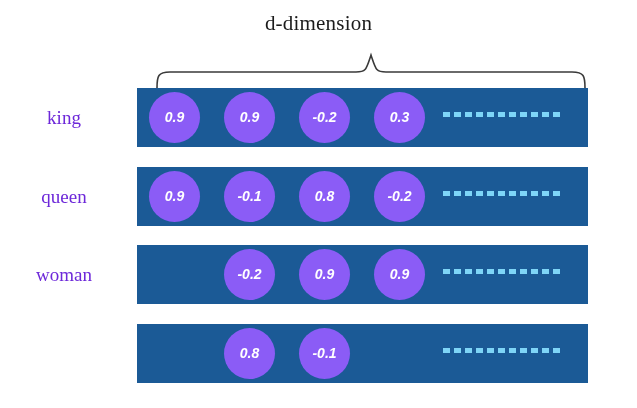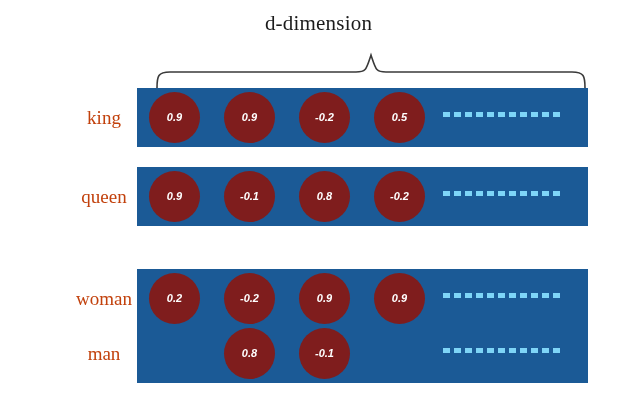--- a/index.html
+++ b/index.html
@@ -58,45 +58,44 @@
   .row-label {
     position: absolute;
     left: 0;
     top: 0;
     width: 128px;
     height: 59px;
     line-height: 59px;
     text-align: center;
     font-family: "Liberation Serif", serif;
     font-size: 19px;
-    color: #c2410c;
+    color: #6d28d9;
     white-space: nowrap;
-    padding-left: 40px;
   }
   .vector-bar {
     position: absolute;
     left: 137px;
     top: 0;
     width: 451px;
     height: 59px;
     background: #1b5a96;
     box-sizing: border-box;
   }
   .cell {
     position: absolute;
     top: 4px;
     width: 51px;
     height: 51px;
     border-radius: 50%;
-    background: #7f1d1d;
+    background: #8b5cf6;
     color: #ffffff;
     font-family: "Liberation Sans", sans-serif;
     font-style: italic;
     font-weight: bold;
-    font-size: 11px;
+    font-size: 14px;
     line-height: 51px;
     text-align: center;
     white-space: nowrap;
   }
   .cell.c0 { left: 12px;  }
   .cell.c1 { left: 87px;  }
   .cell.c2 { left: 162px; }
   .cell.c3 { left: 237px; }
 
   .ellipsis {
@@ -133,21 +132,21 @@
                C 434 22, 435 26, 435 38" fill="none" stroke="#3a3a3a" stroke-width="1.6" stroke-linecap="round"></path>
     </svg>
   </div>
 
   <div class="row" style="top:88px;">
     <div class="row-label">king</div>
     <div class="vector-bar">
       <div class="cell c0">0.9</div>
       <div class="cell c1">0.9</div>
       <div class="cell c2">-0.2</div>
-      <div class="cell c3">0.5</div>
+      <div class="cell c3">0.3</div>
       <div class="ellipsis">
           <i style="left: 0px;"></i>
           <i style="left: 11px;"></i>
           <i style="left: 22px;"></i>
           <i style="left: 33px;"></i>
           <i style="left: 44px;"></i>
           <i style="left: 55px;"></i>
           <i style="left: 66px;"></i>
           <i style="left: 77px;"></i>
           <i style="left: 88px;"></i>
@@ -173,45 +172,43 @@
           <i style="left: 55px;"></i>
           <i style="left: 66px;"></i>
           <i style="left: 77px;"></i>
           <i style="left: 88px;"></i>
           <i style="left: 99px;"></i>
           <i style="left: 110px;"></i>
         </div>
     </div>
   </div>
 
-  <div class="row" style="top:245px;margin-top:24px;">
+  <div class="row" style="top:245px;">
     <div class="row-label">woman</div>
     <div class="vector-bar">
-      <div class="cell c0">0.2</div>
       <div class="cell c1">-0.2</div>
       <div class="cell c2">0.9</div>
       <div class="cell c3">0.9</div>
       <div class="ellipsis">
           <i style="left: 0px;"></i>
           <i style="left: 11px;"></i>
           <i style="left: 22px;"></i>
           <i style="left: 33px;"></i>
           <i style="left: 44px;"></i>
           <i style="left: 55px;"></i>
           <i style="left: 66px;"></i>
           <i style="left: 77px;"></i>
           <i style="left: 88px;"></i>
           <i style="left: 99px;"></i>
           <i style="left: 110px;"></i>
         </div>
     </div>
   </div>
 
   <div class="row" style="top:324px;">
-    <div class="row-label">man</div>
     <div class="vector-bar">
       <div class="cell c1">0.8</div>
       <div class="cell c2">-0.1</div>
       <div class="ellipsis">
           <i style="left: 0px;"></i>
           <i style="left: 11px;"></i>
           <i style="left: 22px;"></i>
           <i style="left: 33px;"></i>
           <i style="left: 44px;"></i>
           <i style="left: 55px;"></i>

